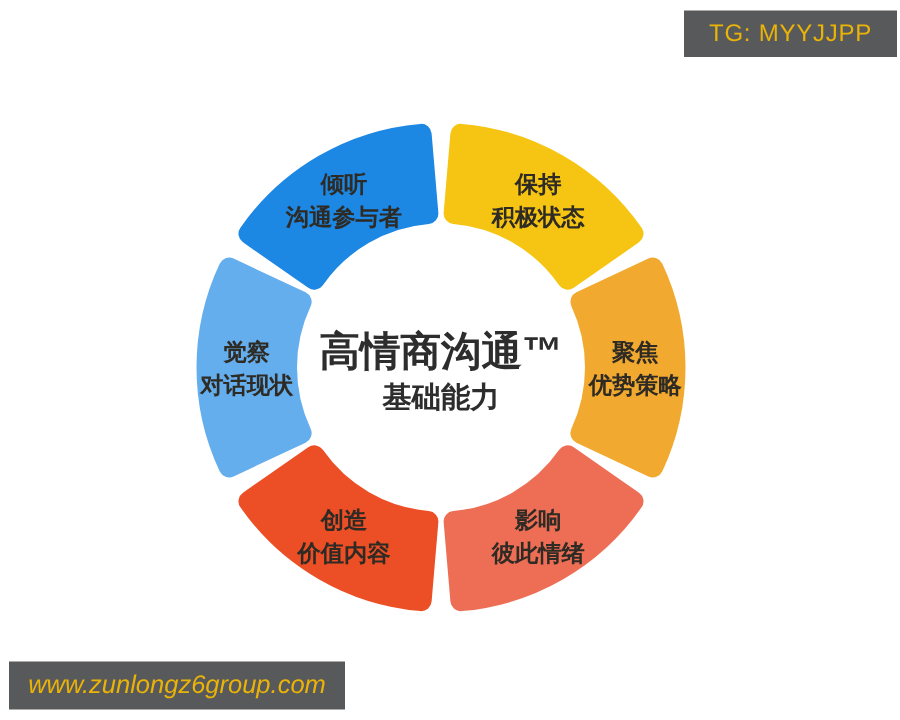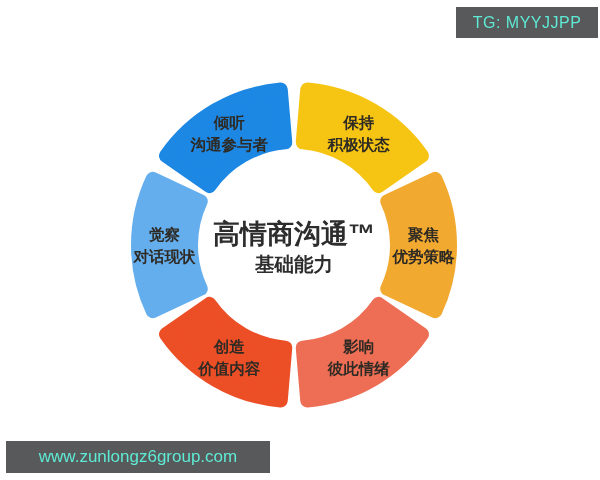--- a/index.html
+++ b/index.html
@@ -2,26 +2,26 @@
 <html><head>
 <meta charset="utf-8">
 <style>
   html,body{margin:0;padding:0;}
   body{
     width:600px;height:480px;position:relative;overflow:hidden;
     background:#ffffff;
     font-family:"Liberation Sans","DejaVu Sans",sans-serif;
   }
   .badge{
-    position:absolute;background:#58595b;color:#5eead4;
+    position:absolute;background:#58595b;color:#eab308;
     display:flex;align-items:center;justify-content:center;
     font-family:"Liberation Sans","DejaVu Sans",sans-serif;
   }
   .badge-tr{top:7px;right:2px;width:142px;height:31px;font-size:16px;letter-spacing:.5px;}
-  .badge-bl{left:6px;top:441px;width:264px;height:32px;font-size:17px;}
+  .badge-bl{left:6px;top:441px;width:224px;height:32px;font-size:17px;font-style:italic;}
   svg{position:absolute;left:0;top:0;}
   .seg-label{
     font-size:15.5px;font-weight:bold;fill:#2e2a24;
     text-anchor:middle;
     font-family:"Liberation Sans","DejaVu Sans",sans-serif;
   }
   .center-title{
     font-size:27px;font-weight:bold;fill:#2d2d2d;text-anchor:middle;
     font-family:"Liberation Sans","DejaVu Sans",sans-serif;
   }

